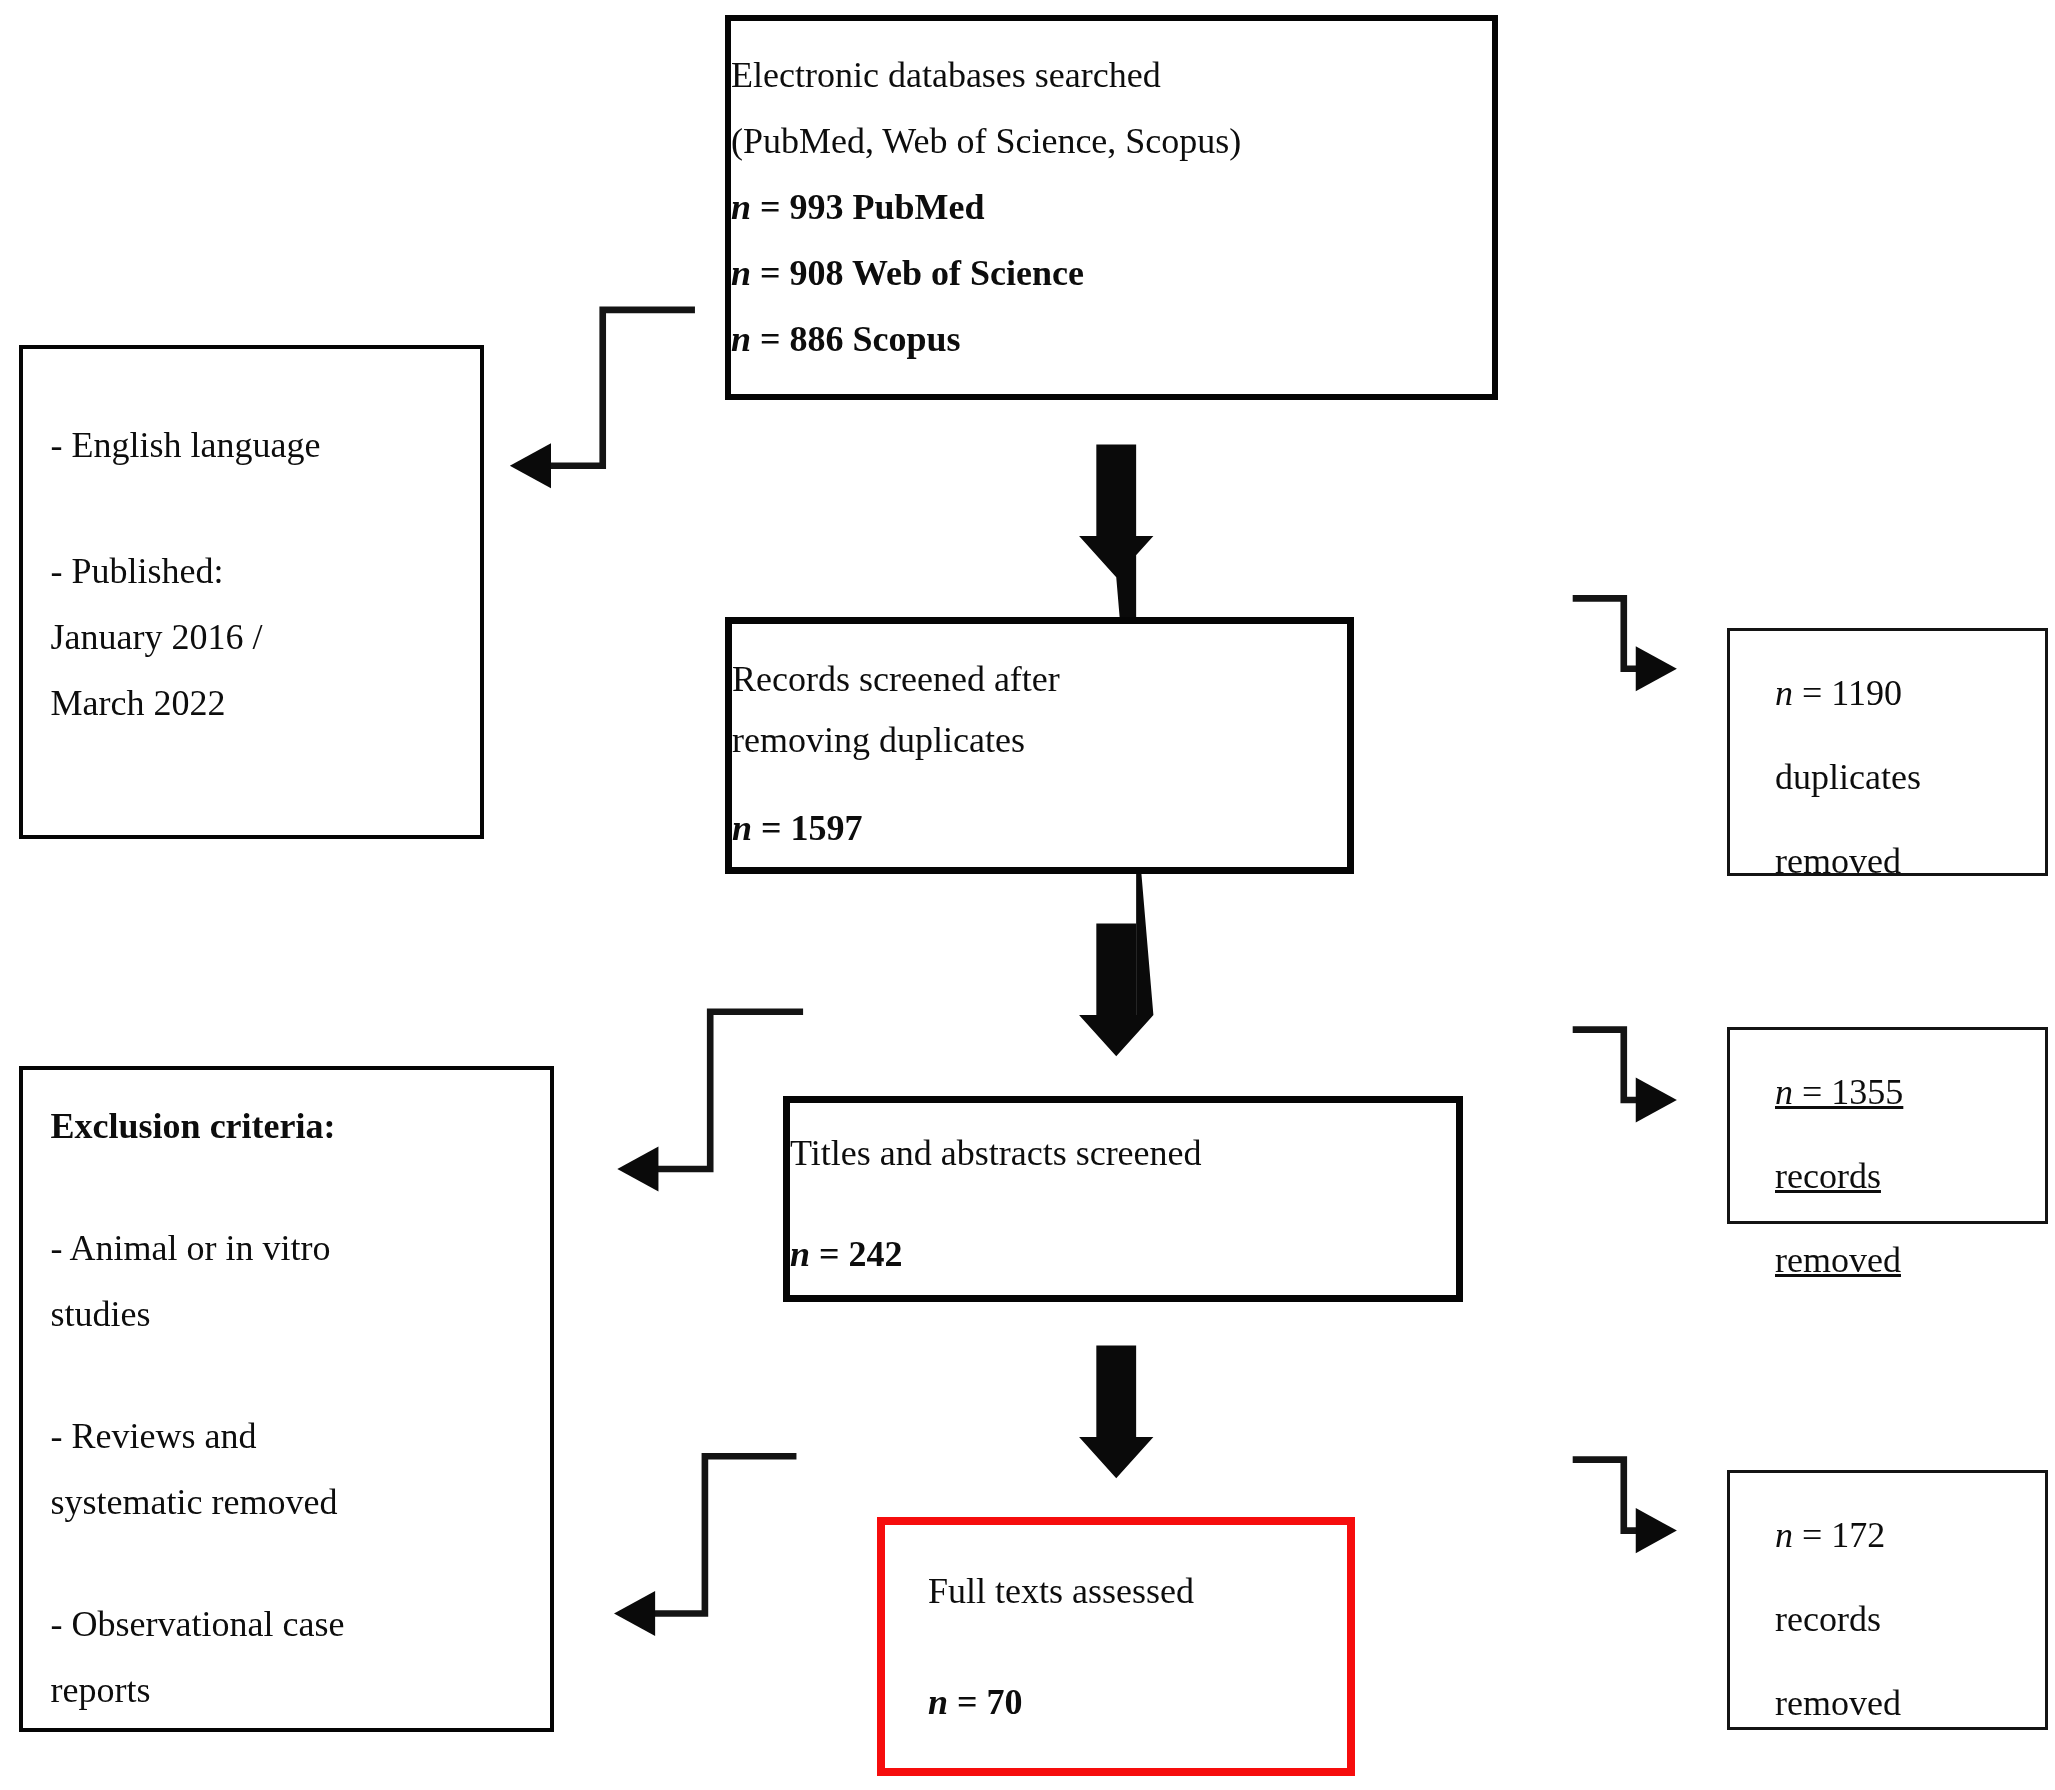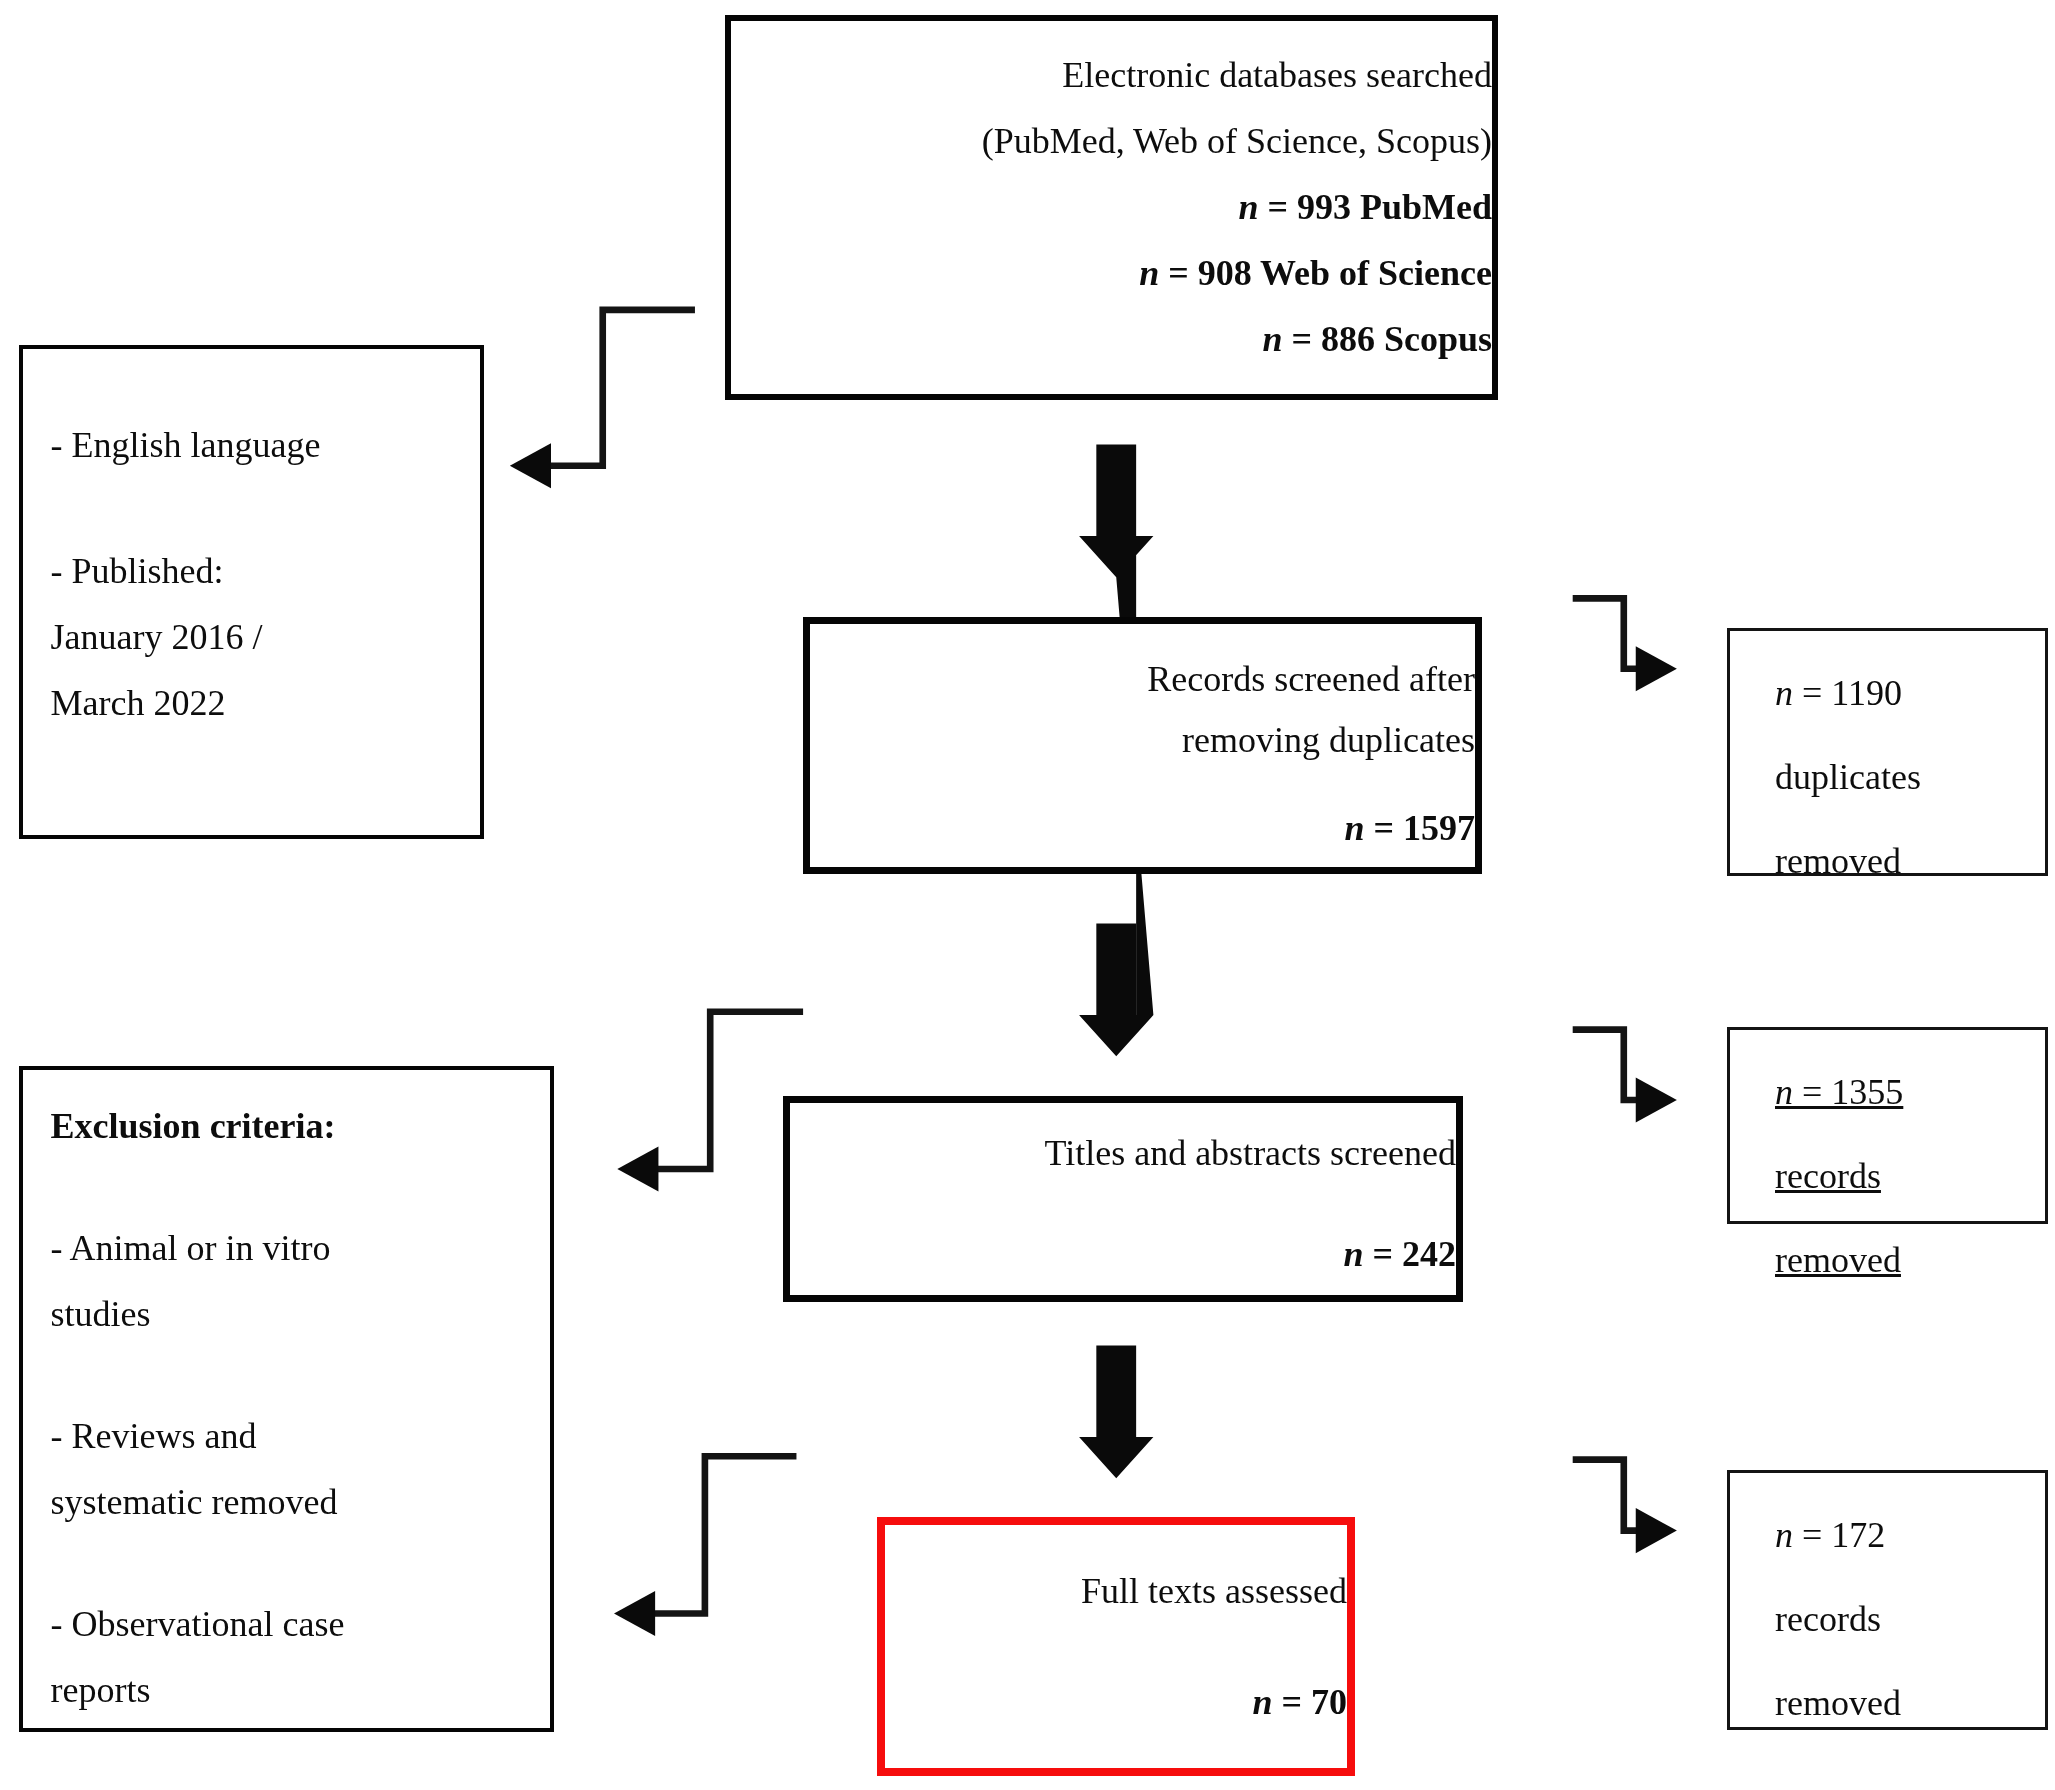--- a/index.html
+++ b/index.html
@@ -18,21 +18,21 @@
     box-sizing: border-box;
     background: #ffffff;
     font-size: 36px;
     line-height: 66px;
   }
   .border-thick  { border: 7.3px solid #050505; }
   .border-top    { border: 6.6px solid #050505; }
   .border-mid    { border: 4px solid #050505; }
   .border-thin   { border: 3.3px solid #141414; }
   .border-red    { border: 8px solid #f60d0d; }
-  .center { text-align: right; }
+  .center { text-align: left; }
   .b  { font-weight: bold; }
   .it { font-style: italic; }
   .ln { white-space: nowrap; }
   
   #box-databases { padding-top: 21px; }
   
   #box-records-screened { padding-top: 25px; }
   #box-records-screened .ln { line-height: 61px; }
   #box-records-screened .count-line { margin-top: 26.5px; }
   #box-titles-screened { padding-top: 20px; }
@@ -100,21 +100,21 @@
 
   <div class="box border-mid" id="box-inclusion" style="left:18.6px; top:345px; width:465px; height:494px;">
     <div class="ln item1">- English language</div>
     <div class="item">
       <div class="ln item2">- Published:</div>
       <div class="ln">January 2016 /</div>
       <div class="ln">March 2022</div>
     </div>
   </div>
 
-  <div class="box border-thick center" id="box-records-screened" style="left:803px; top:617px; width:679px; height:257px;">
+  <div class="box border-thick center" id="box-records-screened" style="left:725px; top:617px; width:629px; height:257px;">
     <div class="ln">Records screened after</div>
     <div class="ln">removing duplicates</div>
     <div class="ln b count-line"><span class="it">n</span> <span>= 1597</span></div>
   </div>
 
   <div class="box border-thin side-box" id="box-duplicates-removed" style="left:1727px; top:596px; width:321px; height:248px;margin-top:32px;">
     <div class="ln"><span class="it">n</span> <span>= 1190</span></div>
     <div class="ln">duplicates</div>
     <div class="ln">removed</div>
   </div>

